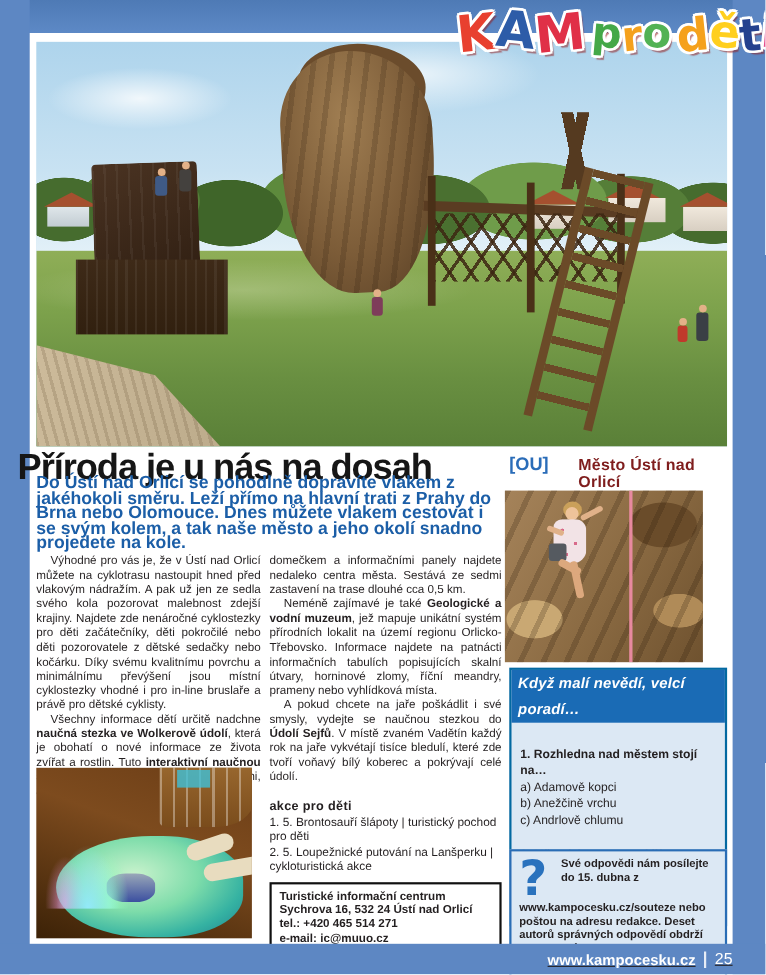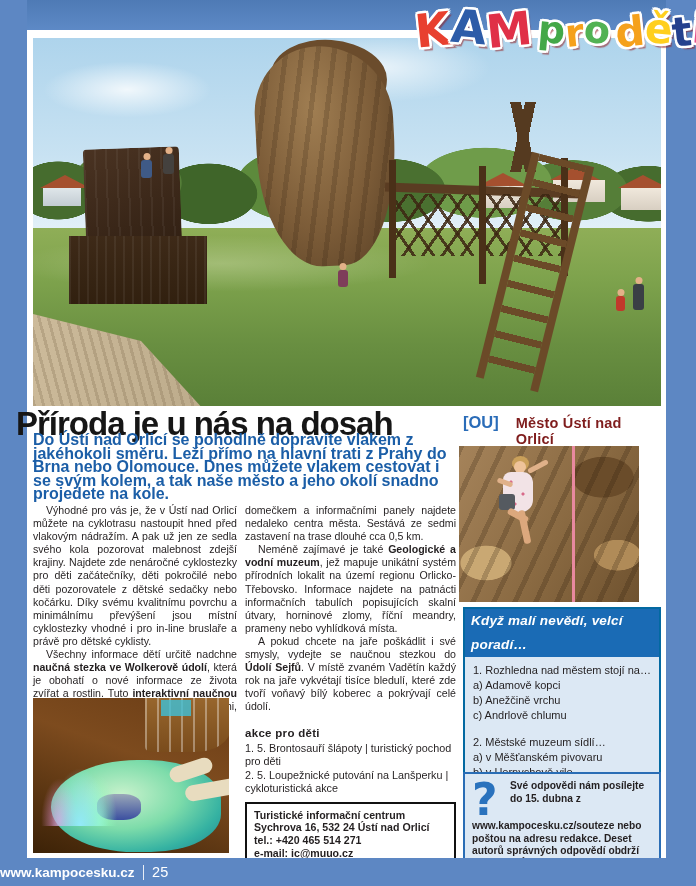--- a/index.html
+++ b/index.html
@@ -5,21 +5,21 @@
   html,body{margin:0;padding:0;background:#fff;}
   .page{position:relative;width:696px;height:886px;background:#fff;overflow:hidden;
         font-family:"Liberation Sans",sans-serif;color:#231f20;}
 
   
   .frame-top{position:absolute;left:0;top:0;width:696px;height:30px;
              background:linear-gradient(180deg,#4e7ab5,#5d89c6);}
   .frame-left{position:absolute;left:0;top:0;width:27px;height:886px;background:#5d87c3;}
   .frame-right{position:absolute;left:666px;top:0;width:30px;height:886px;background:#5d87c3;}
   .footer-bar{position:absolute;left:0;top:858px;width:696px;height:28px;background:#5d87c3;
-              display:flex;align-items:center;padding-right:30px;box-sizing:border-box;}
+              display:flex;align-items:center;justify-content:flex-end;padding-right:30px;box-sizing:border-box;text-decoration:underline;}
   .footer-url{color:#fff;font-weight:bold;font-size:13.5px;}
   .footer-div{display:inline-block;width:1.5px;height:15px;background:rgba(255,255,255,.85);margin:0 8px;}
   .footer-page{color:#fff;font-size:14.5px;}
 
   
   .logo{position:absolute;left:415px;top:1px;width:256px;height:60px;text-align:center;
         font-family:"DejaVu Sans",sans-serif;font-weight:bold;white-space:nowrap;z-index:5;}
   .logo span{display:inline-block;line-height:56px;
      text-shadow:-2px -2px 0 #fff,2px -2px 0 #fff,-2px 2px 0 #fff,2px 2px 0 #fff,
                  0 -2.5px 0 #fff,0 2.5px 0 #fff,-2.5px 0 0 #fff,2.5px 0 0 #fff,3px 4px 1px rgba(150,30,30,.55);}
@@ -102,21 +102,21 @@
   .col2{left:245px;width:211px;}
 
   .events{margin-top:13px;font-size:10.8px;line-height:13px;text-align:left;}
   .events-h{font-weight:bold;font-size:11.5px;margin-bottom:2px;letter-spacing:.3px;}
   .event-line{margin:0 0 1px 0;}
 
   .info-box{margin-top:7px;border:2.5px solid #111;padding:5px 7px;background:#fff;}
   .info-line{font-weight:bold;font-size:10.6px;line-height:12.9px;text-align:left;}
 
   
-  .ou-header{position:absolute;left:463px;top:413px;width:198px;display:flex;align-items:baseline;gap:17px;}
+  .ou-header{position:absolute;left:463px;top:413px;width:198px;display:flex;align-items:baseline;gap:27px;}
   .ou-tag{color:#2a6cb8;font-weight:bold;font-size:16.5px;}
   .ou-title{color:#7f1d1d;font-size:14.5px;font-weight:bold;letter-spacing:.2px;}
 
   .photo-climb{position:absolute;left:459px;top:446px;width:180px;height:156px;overflow:hidden;
       background:repeating-linear-gradient(115deg,rgba(42,26,10,.22) 0 5px,rgba(0,0,0,0) 5px 19px),
       radial-gradient(60px 40px at 80% 20%,#6a4c2a 0 50%,rgba(0,0,0,0) 52%),
       radial-gradient(50px 34px at 15% 75%,#c9a873 0 50%,rgba(0,0,0,0) 52%),
       radial-gradient(46px 30px at 88% 70%,#b08b58 0 50%,rgba(0,0,0,0) 52%),
       linear-gradient(120deg,#a5835a,#8a6a42 55%,#6f522f);}
   .cp-rope{position:absolute;left:63%;top:0;width:3px;height:100%;background:#e8899f;}
@@ -131,21 +131,21 @@
   .cp-arm2{position:absolute;left:38px;top:34px;width:16px;height:5px;background:#e0b189;transform:rotate(20deg);border-radius:3px;}
   .cp-leg1{position:absolute;left:62px;top:64px;width:7px;height:34px;background:#dca87d;border-radius:3px;transform:rotate(-12deg);}
   .cp-leg2{position:absolute;left:48px;top:66px;width:22px;height:7px;background:#dca87d;border-radius:3px;transform:rotate(28deg);}
 
   .quiz{position:absolute;left:463px;top:607px;width:198px;box-sizing:border-box;
       border:2px solid #0369a1;background:#dce8f4;}
   .quiz-header{background:#1a6bb5;color:#fff;font-weight:bold;font-style:italic;
       font-size:13.5px;line-height:24px;padding:0 6px;letter-spacing:.2px;}
   .quiz-body{padding:6px 8px 8px 8px;}
   .qgroup{margin-bottom:12px;} .qgroup:last-child{margin-bottom:2px;}
-  .q{font-weight:normal;font-size:11px;line-height:15px;}
+  .q{font-weight:bold;font-size:11px;line-height:15px;margin-top:16px;}
   .opt{font-size:11px;line-height:15px;}
 
   .answer-box{position:absolute;left:463px;top:772px;width:198px;box-sizing:border-box;
       border:2px solid #2a6db5;background:#dce8f4;padding:6px 7px;}
   .q-icon{float:left;width:34px;font-size:44px;line-height:40px;font-weight:bold;color:#2a72bd;
       font-family:"DejaVu Sans",sans-serif;margin:0 4px 0 0;}
   .answer-text{font-weight:bold;font-size:10.2px;line-height:12.7px;text-align:left;}
 
   
   .photo-pool{position:absolute;left:33px;top:698px;width:196px;height:155px;overflow:hidden;

